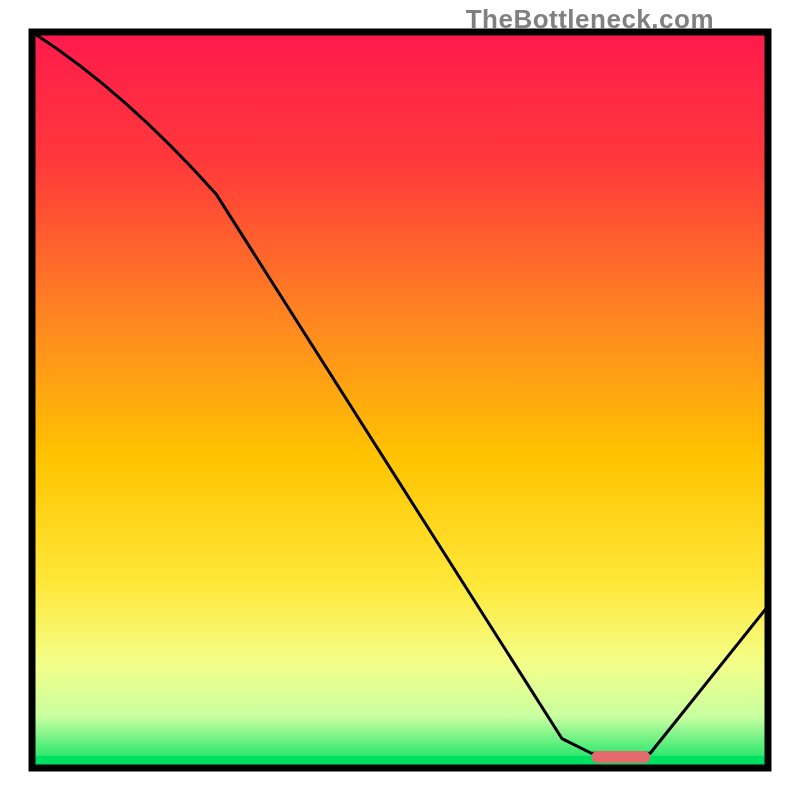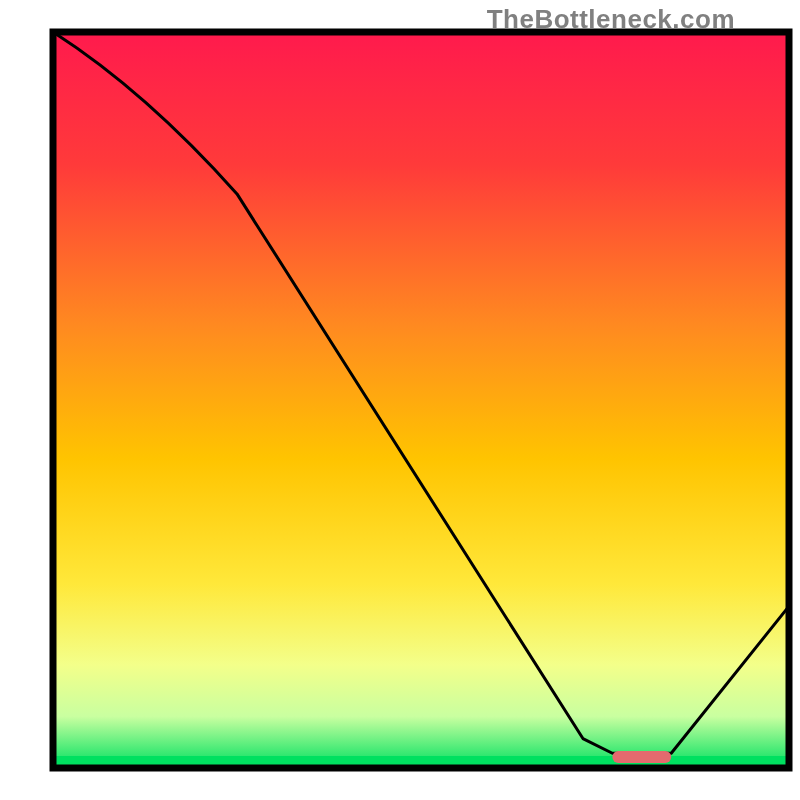--- a/index.html
+++ b/index.html
@@ -8,21 +8,20 @@
     width: 800px;
     height: 800px;
     background: #ffffff;
     font-family: Arial, Helvetica, sans-serif;
     overflow: hidden;
   }
   .stage {
     position: relative;
     width: 728px;
     height: 800px;
-    padding-left: 21px;
   }
   .watermark {
     position: absolute;
     top: 4px;
     right: 14px;
     font-size: 26px;
     font-weight: bold;
     color: #808080;
     letter-spacing: 0.5px;
     user-select: none;

